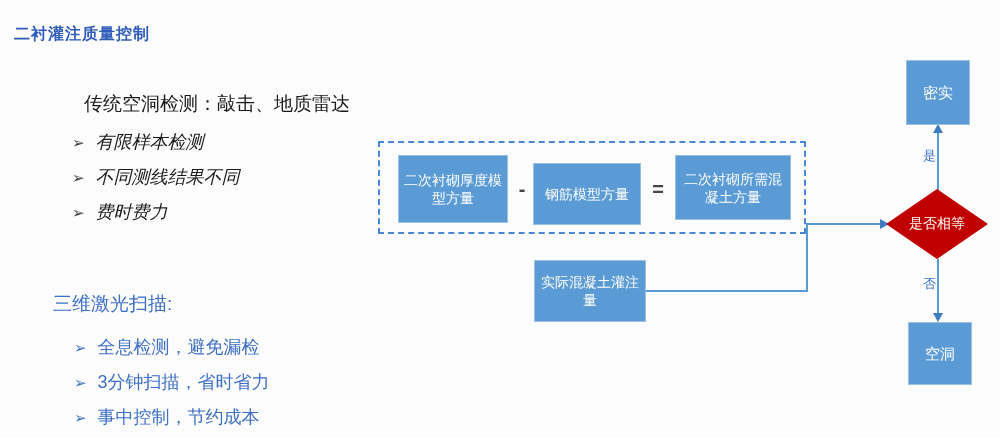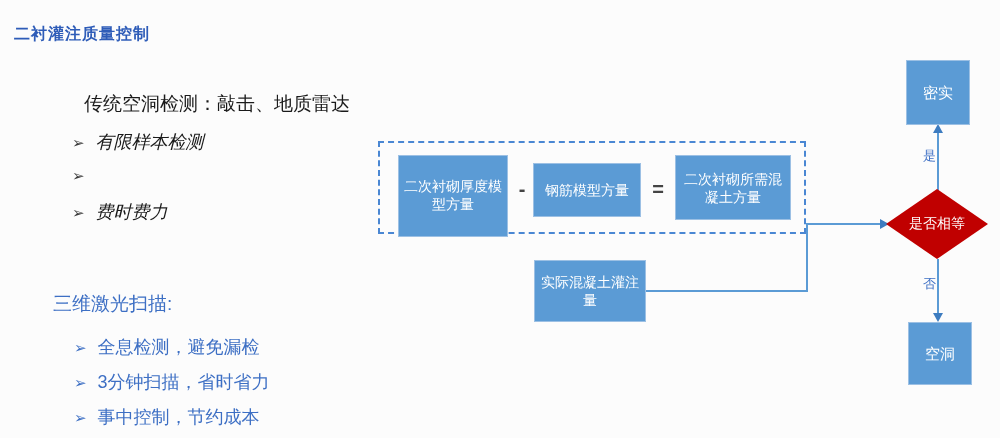--- a/index.html
+++ b/index.html
@@ -92,22 +92,22 @@
     color: #ffffff;
     font-size: 14px;
     line-height: 18px;
     text-align: center;
     display: flex;
     align-items: center;
     justify-content: center;
     padding: 0 4px;
   }
 
-  #box-thickness { left: 398px; top: 155px; width: 110px; height: 82px; font-family: Liberation Mono, monospace; }
-  #box-rebar     { left: 533px; top: 163px; width: 108px; height: 54px; }
+  #box-thickness { left: 398px; top: 155px; width: 110px; height: 68px; }
+  #box-rebar     { left: 533px; top: 163px; width: 108px; height: 62px; }
   #box-concrete  { left: 675px; top: 155px; width: 116px; height: 65px; }
   #box-actual    { left: 534px; top: 260px; width: 112px; height: 62px; }
 
   .op {
     position: absolute;
     color: #444444;
     font-size: 20px;
     font-weight: bold;
     text-align: center;
     width: 22px;
@@ -206,20 +206,21 @@
   <div id="title">二衬灌注质量控制</div>
 
   <div id="trad-head" class="lead-line">传统空洞检测：敲击、地质雷达</div>
 
   <div id="tb1" class="bullet-row black-bullet">
     <span class="bullet-mark">➢</span>
     <span class="bullet-text">有限样本检测</span>
   </div>
   <div id="tb2" class="bullet-row black-bullet">
     <span class="bullet-mark">➢</span>
+    <span class="bullet-text">不同测线结果不同</span>
   </div>
   <div id="tb3" class="bullet-row black-bullet">
     <span class="bullet-mark">➢</span>
     <span class="bullet-text">费时费力</span>
   </div>
 
   <div id="scan-head">三维激光扫描:</div>
 
   <div id="bb1" class="bullet-row blue-bullet">
     <span class="bullet-mark">➢</span>

